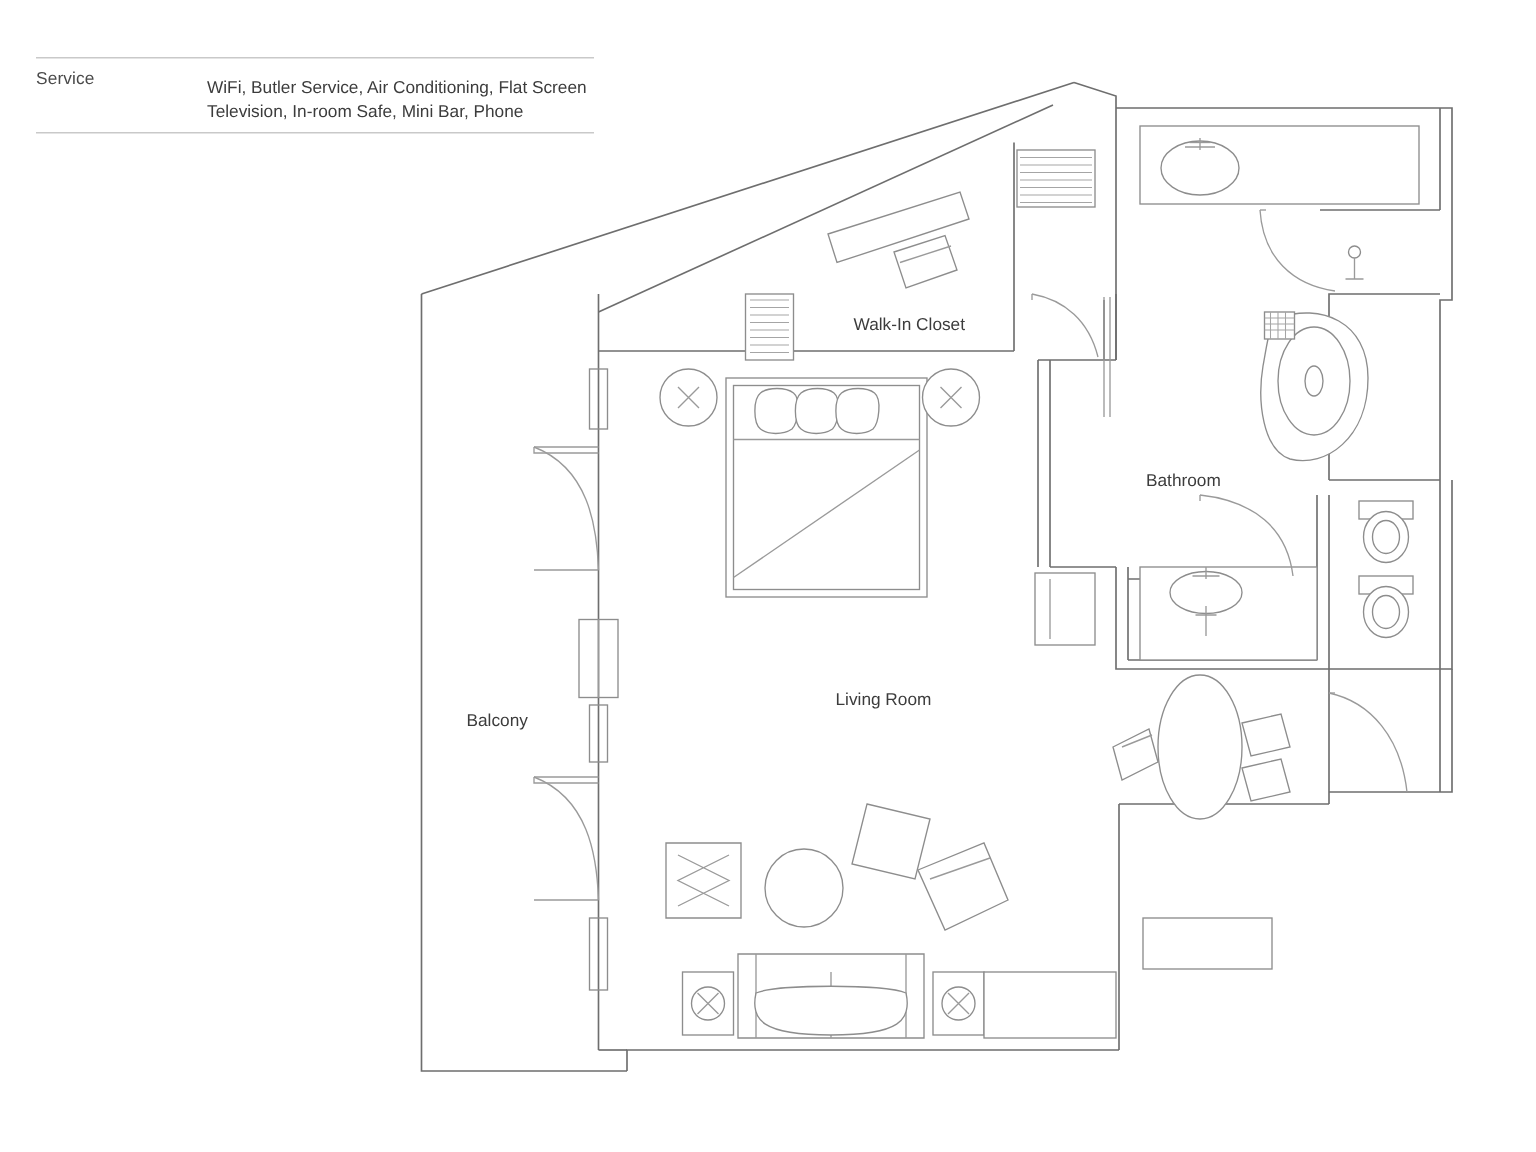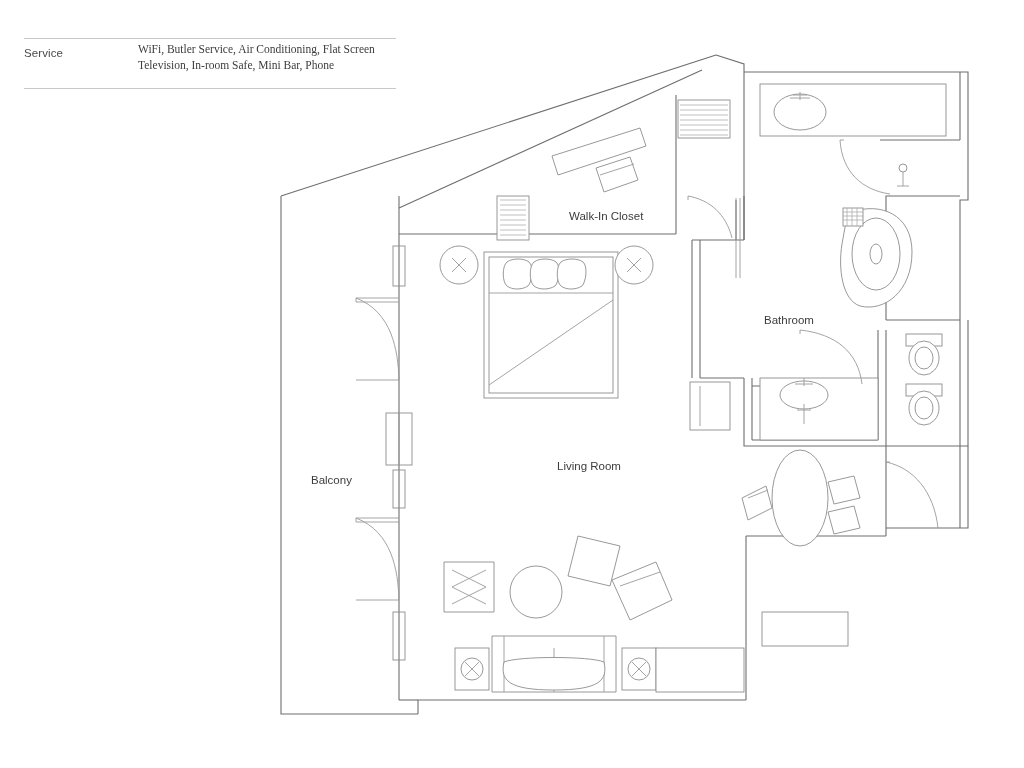--- a/index.html
+++ b/index.html
@@ -43,26 +43,25 @@
     position: absolute;
     left: 0;
     top: 9px;
     font-size: 11.5px;
     color: #4a4a4a;
     letter-spacing: 0.1px;
   }
   .amenities .value {
     position: absolute;
     left: 114px;
-    top: 3px;
+    top: 13px;
     width: 262px;
     font-size: 11.5px;
     line-height: 16px;
     color: #3c3c3c;
-    font-family: Liberation Serif, serif;
   }
 
   
   .plan-wrap {
     position: absolute;
     left: 0;
     top: 0;
     width: 880px;
     height: 768px;
   }

